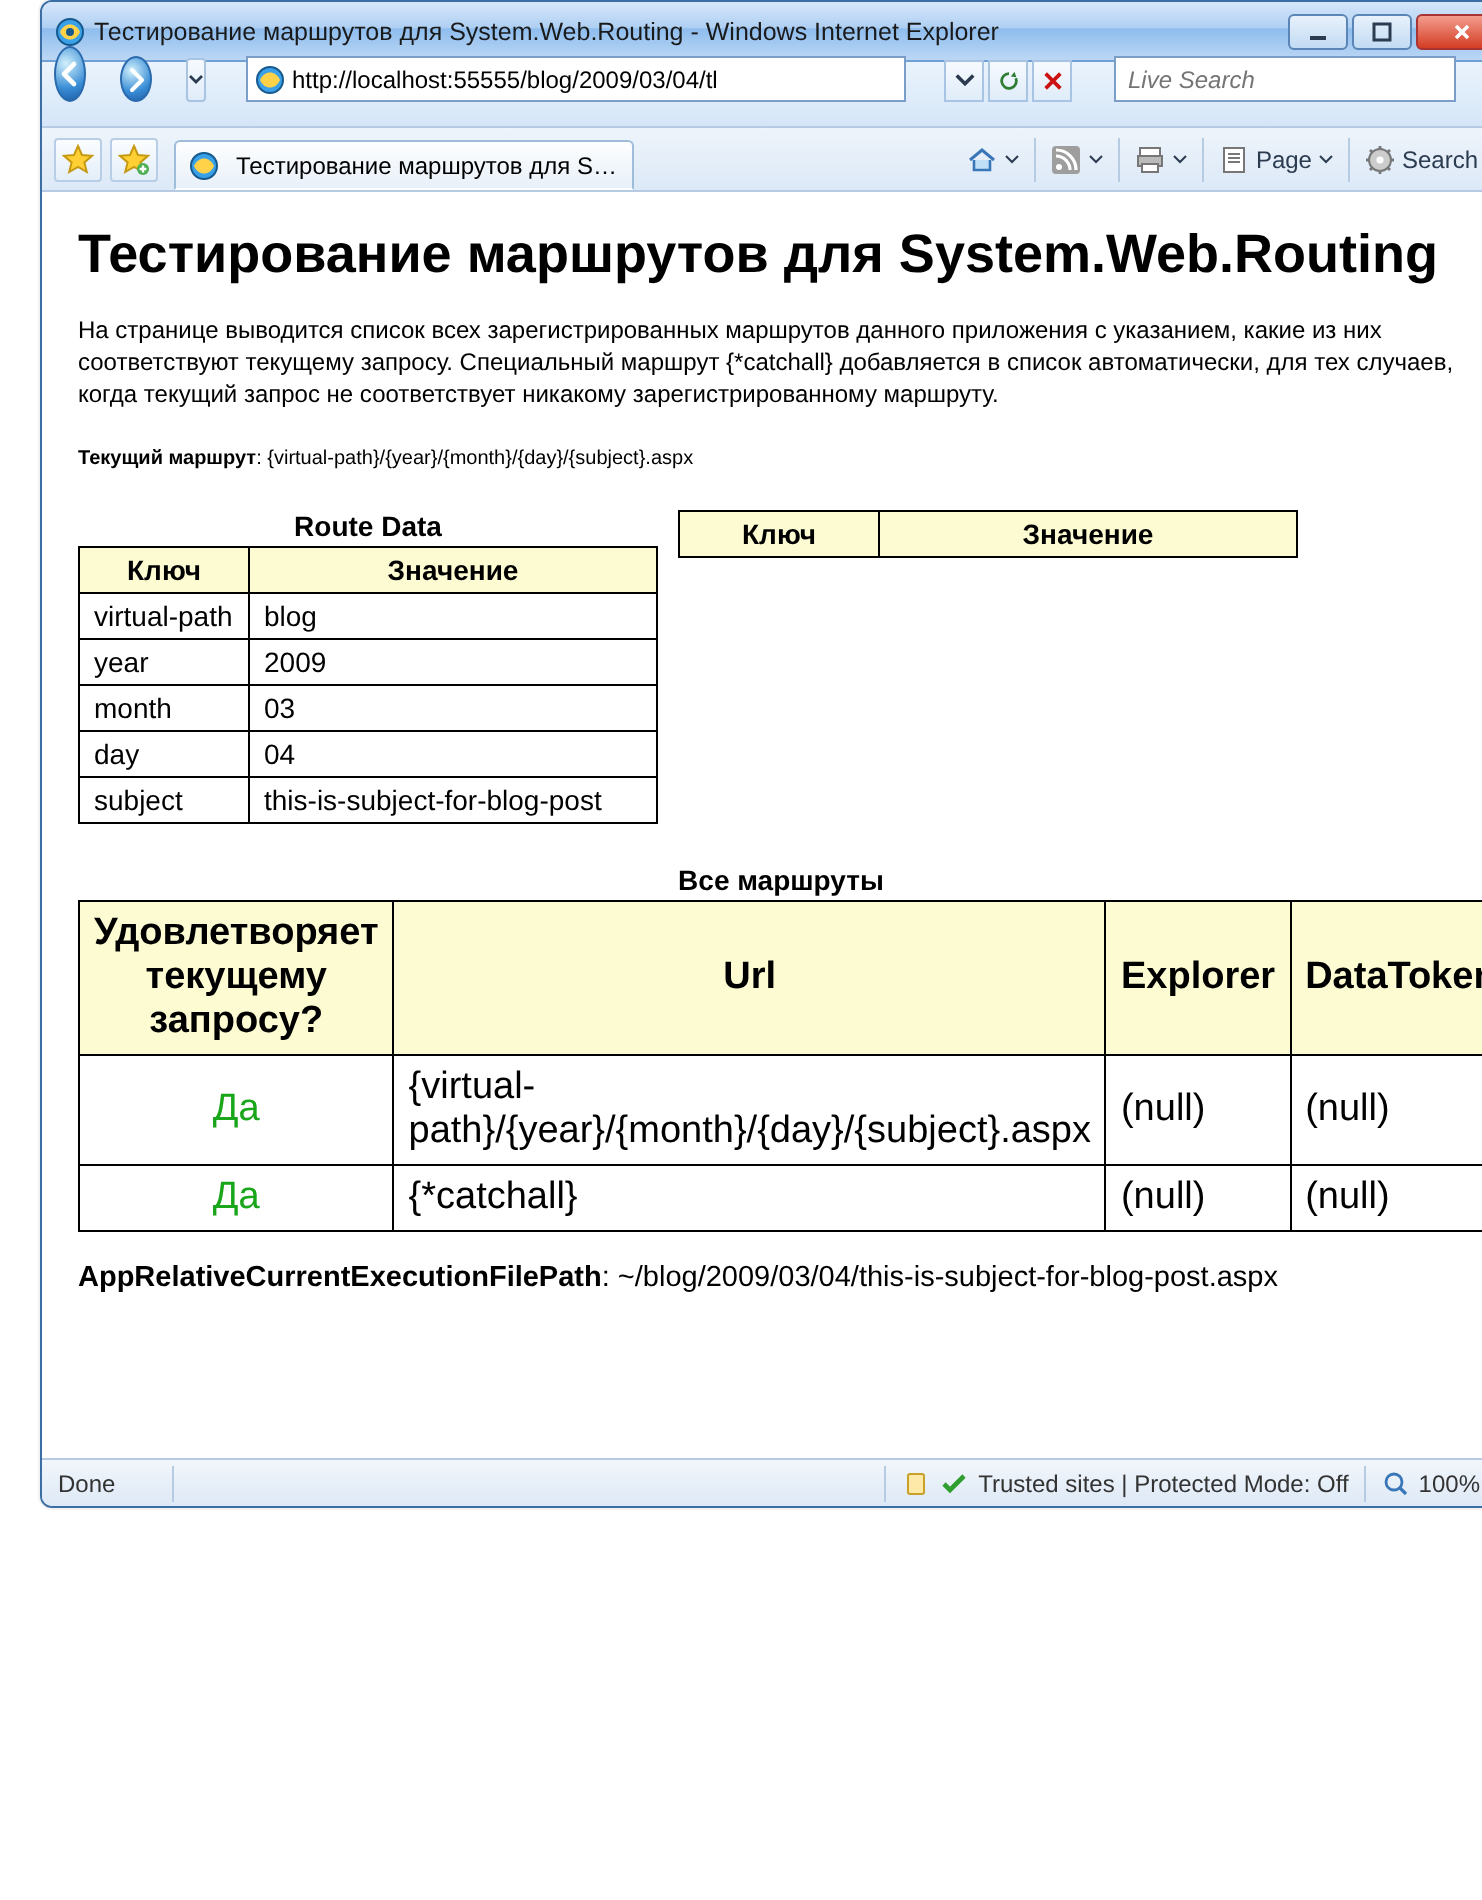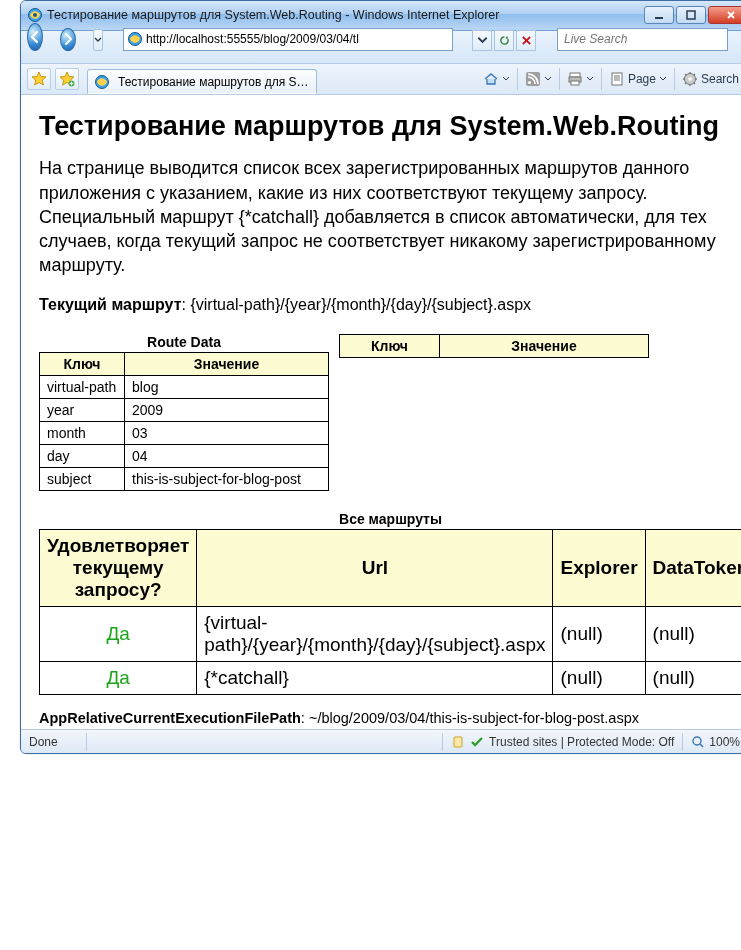--- a/index.html
+++ b/index.html
@@ -156,22 +156,22 @@
     padding: 14px 18px 10px 18px;
     color: #000;
   }
   .content h1 {
     font-family: Verdana, sans-serif;
     font-weight: bold;
     font-size: 27px;
     margin: 2px 0 14px 0;
     line-height: 1.15;
   }
-  .intro { font-size: 18px; line-height: 1.35; margin-bottom: 18px; }
-  .cur-route { font-size: 16px; margin-bottom: 20px; }
+  .intro { font-size: 12px; line-height: 1.35; margin-bottom: 18px; }
+  .cur-route { font-size: 10px; margin-bottom: 20px; }
   .cur-route b { font-weight: bold; }
   .two-tables { display: flex; gap: 10px; margin-bottom: 20px; }
   .tbl-block { }
   .tbl-title { font-weight: bold; font-size: 14px; text-align: center; margin-bottom: 2px; }
   table.data {
     border-collapse: collapse;
     font-size: 14px;
   }
   table.data th, table.data td {
     border: 1px solid #000;

